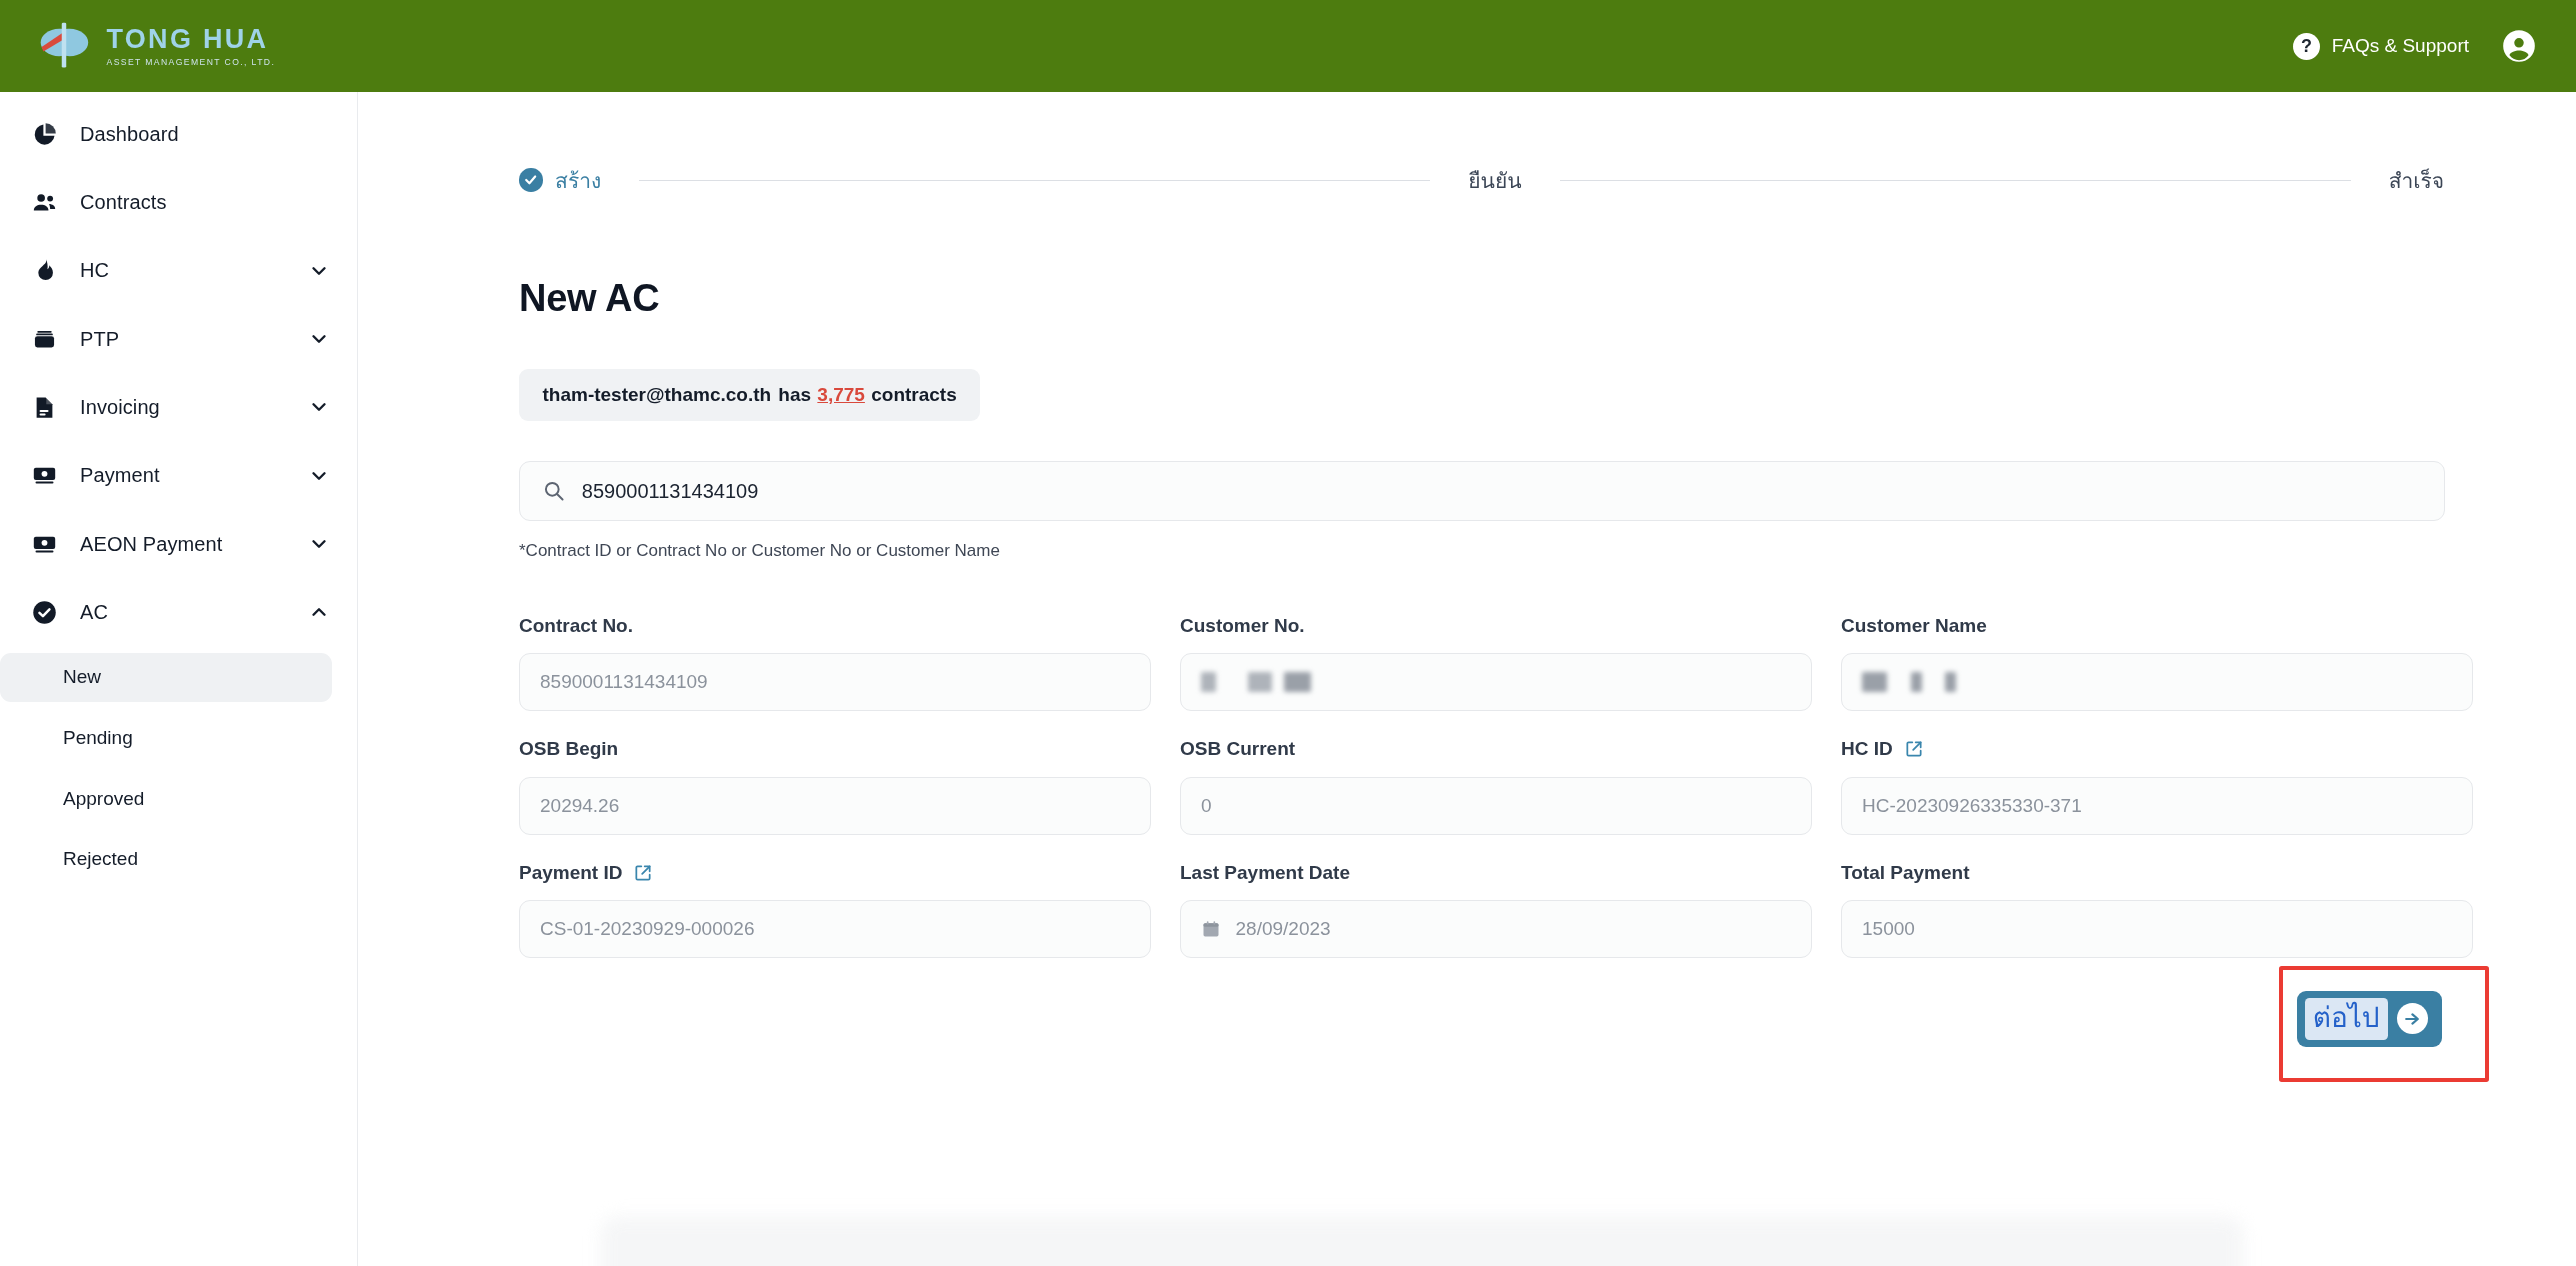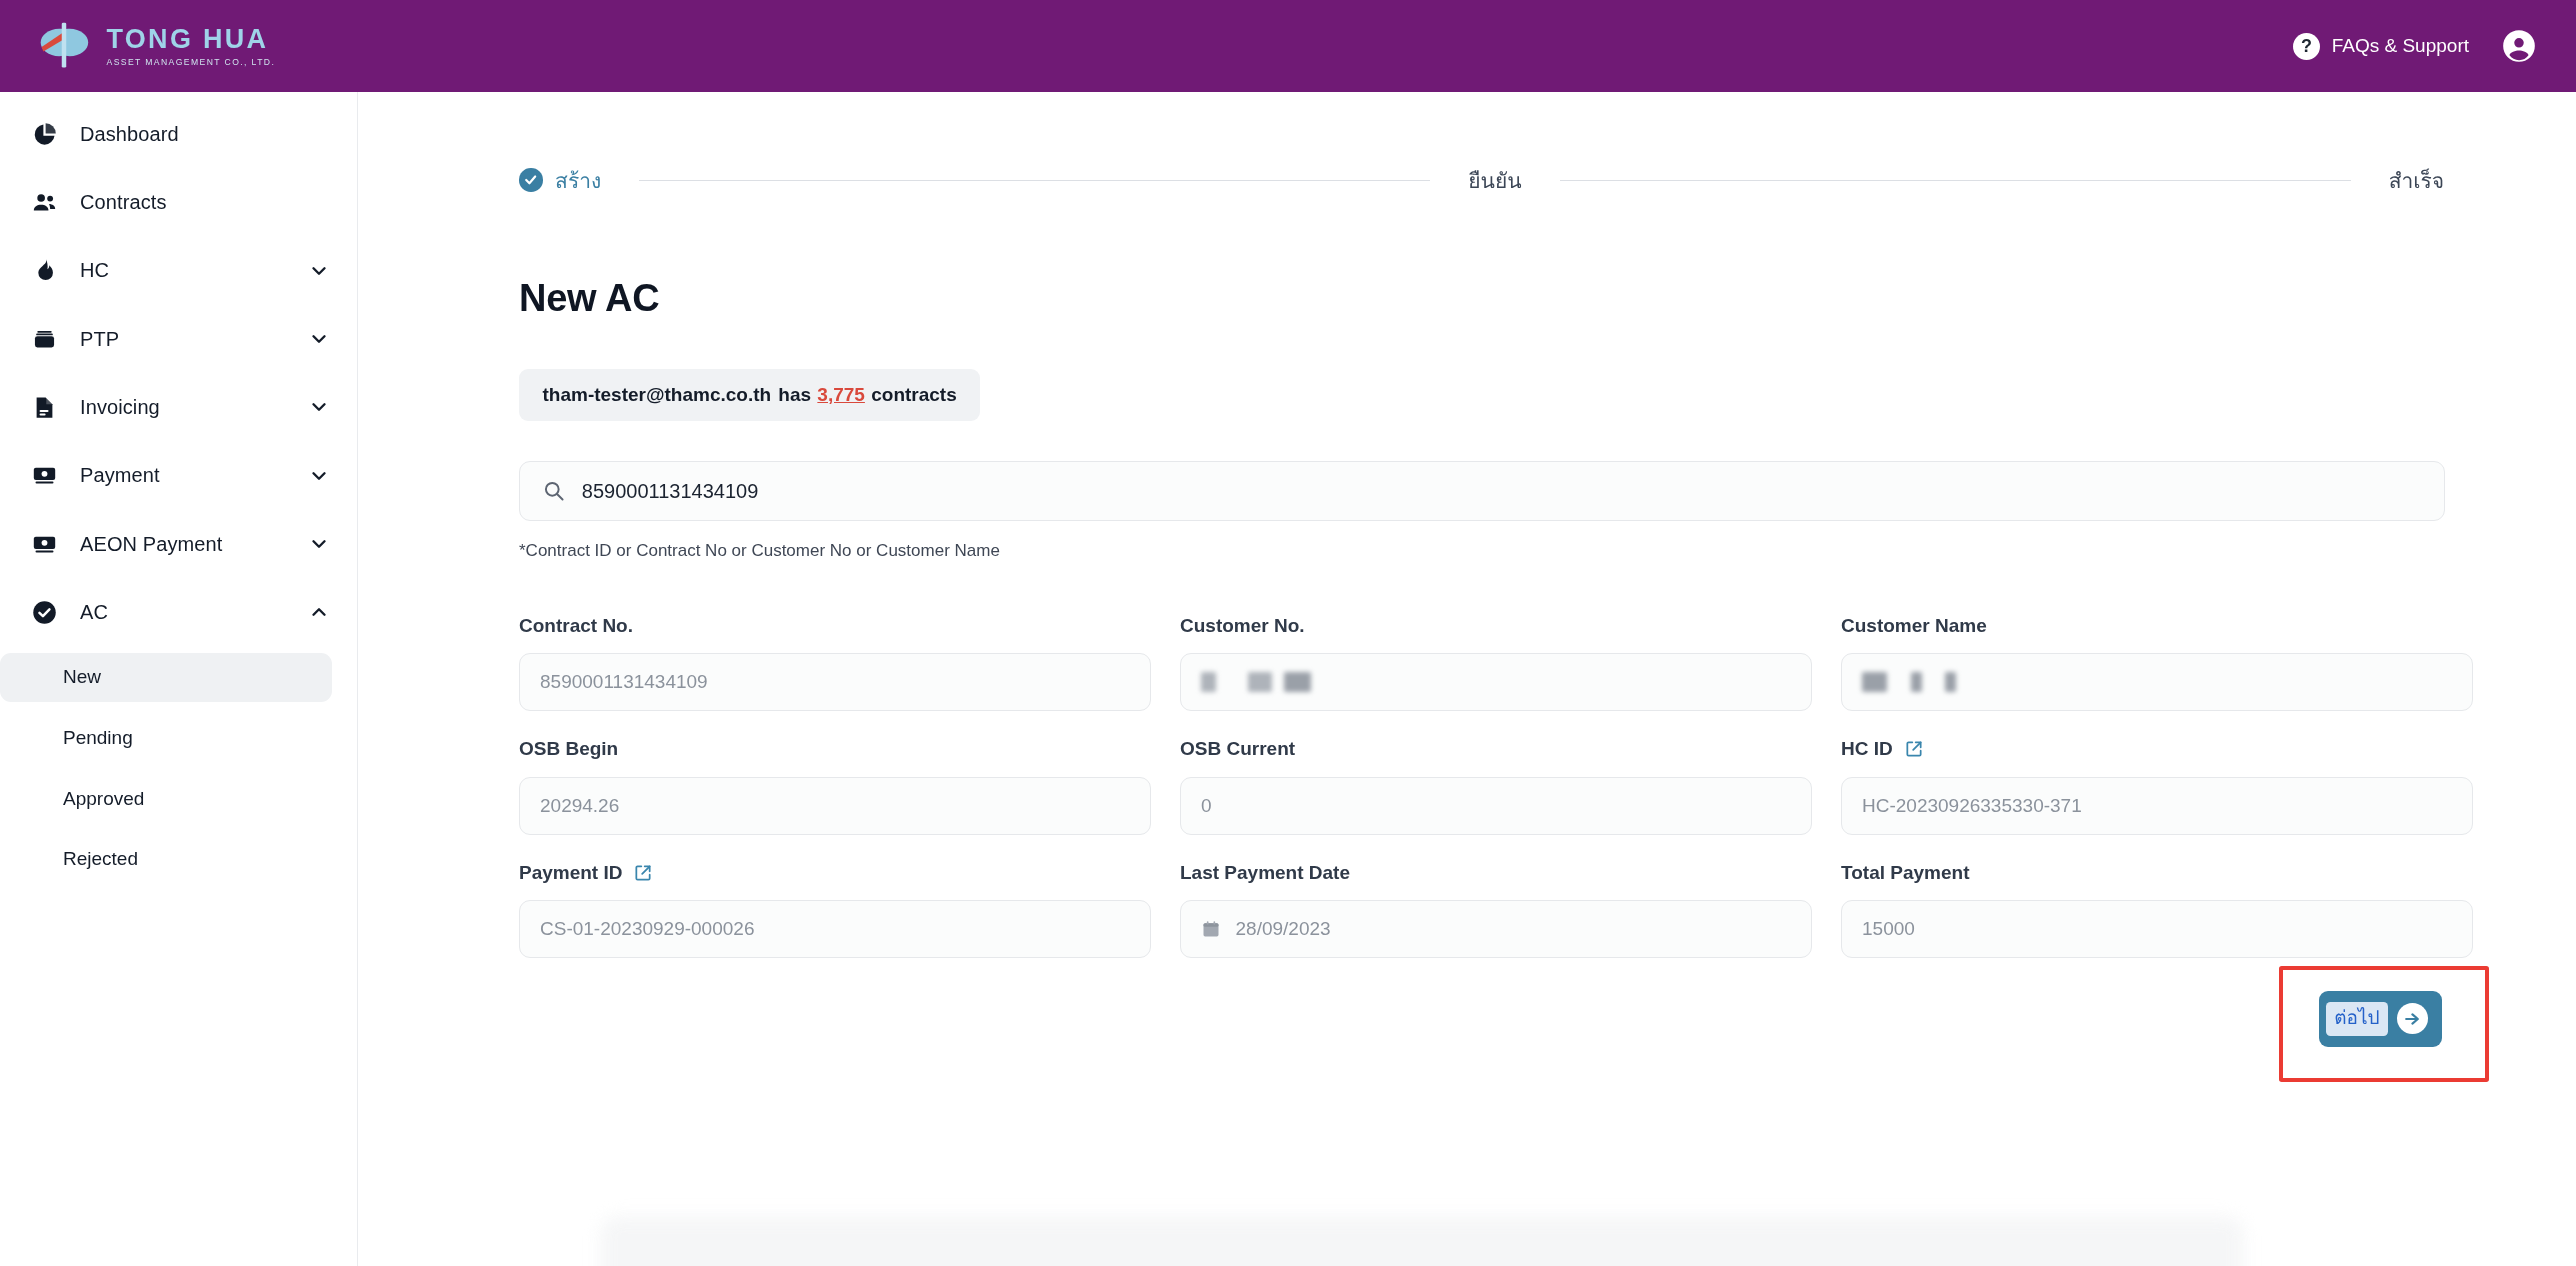--- a/index.html
+++ b/index.html
@@ -7,21 +7,21 @@
     width: 2576px; height: 1266px;
     font-family: "Liberation Sans", "DejaVu Sans", sans-serif;
     background: #ffffff;
     overflow: hidden;
   }
 
   
   .topbar {
     position: absolute; top: 0; left: 0;
     width: 2576px; height: 92px;
-    background: #701a75;
+    background: #4d7c0f;
     display: flex; align-items: center;
     z-index: 30;
   }
   .logo-wrap {
     display: flex; align-items: center;
     margin-left: 36px;
   }
   .logo-mark {
     width: 56px; height: 52px;
     position: relative; margin-right: 14.5px;
@@ -186,21 +186,21 @@
     pointer-events: none;
   }
   .next-btn {
     display: inline-flex; align-items: center;
     background: #3a7fa3; color: #ffffff;
     border: none; border-radius: 9px;
     height: 56px; padding: 0 14.5px 0 7.2px; gap: 9px;
     cursor: pointer;
   }
   .next-btn .btn-text {
-    font-size: 19px; line-height: 1;
+    font-size: 28px; line-height: 1;
     background: #dbe7f4; color: #2461c9;
     border-radius: 4.5px; padding: 6.3px 8.1px 8.1px;
     font-family: "DejaVu Sans", sans-serif;
   }
   .arrow-circle {
     width: 31px; height: 31px; border-radius: 50%;
     background: #ffffff; color: #3a7fa3;
     display: flex; align-items: center; justify-content: center;
     flex: none;
   }

